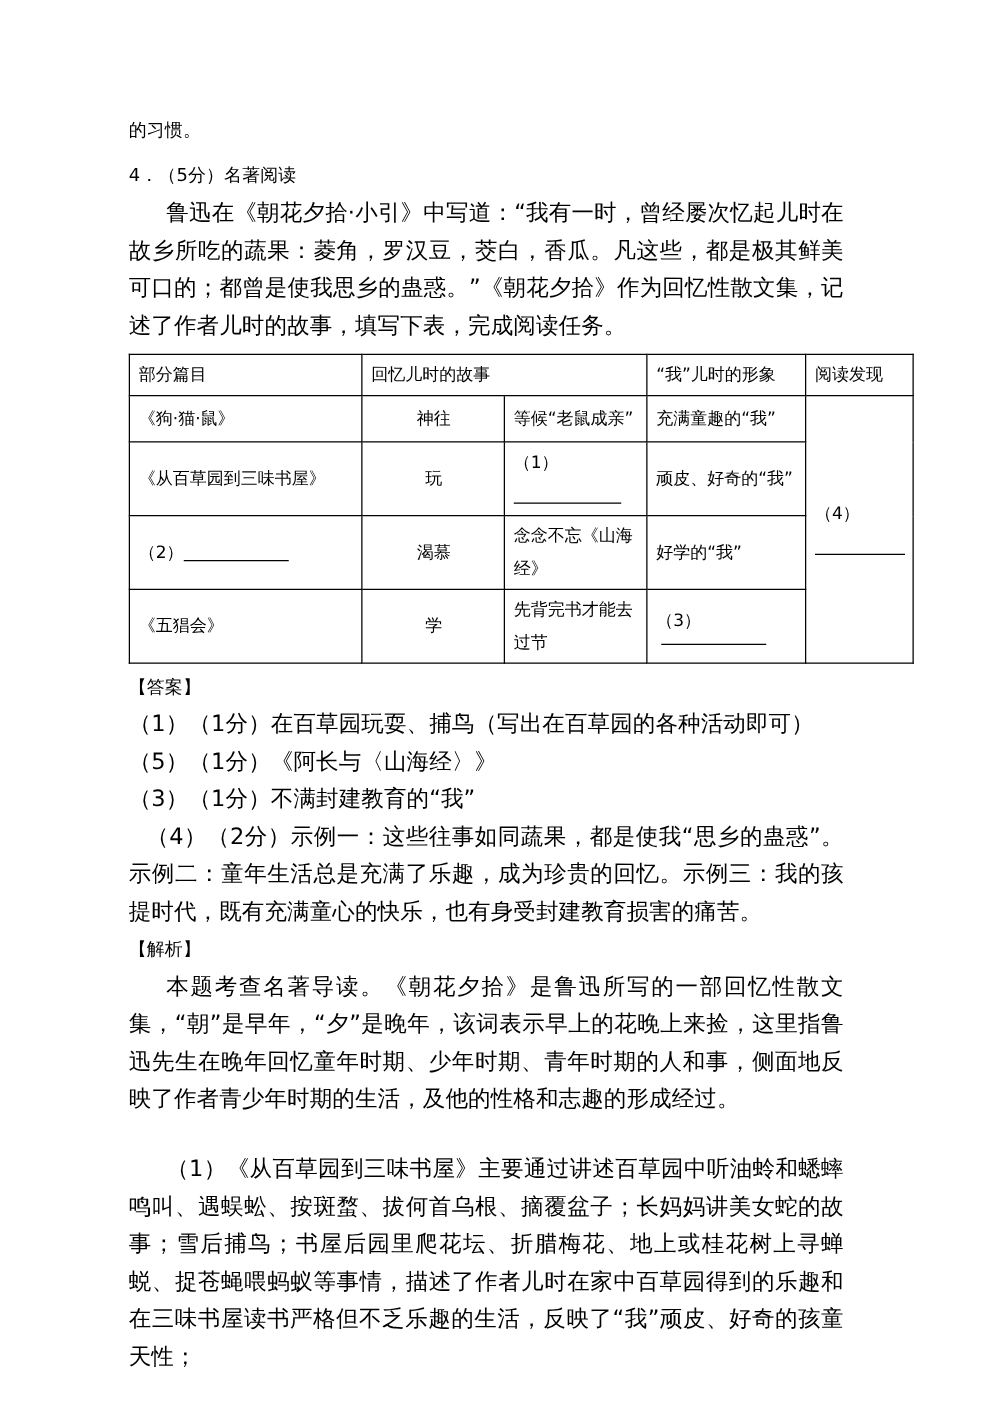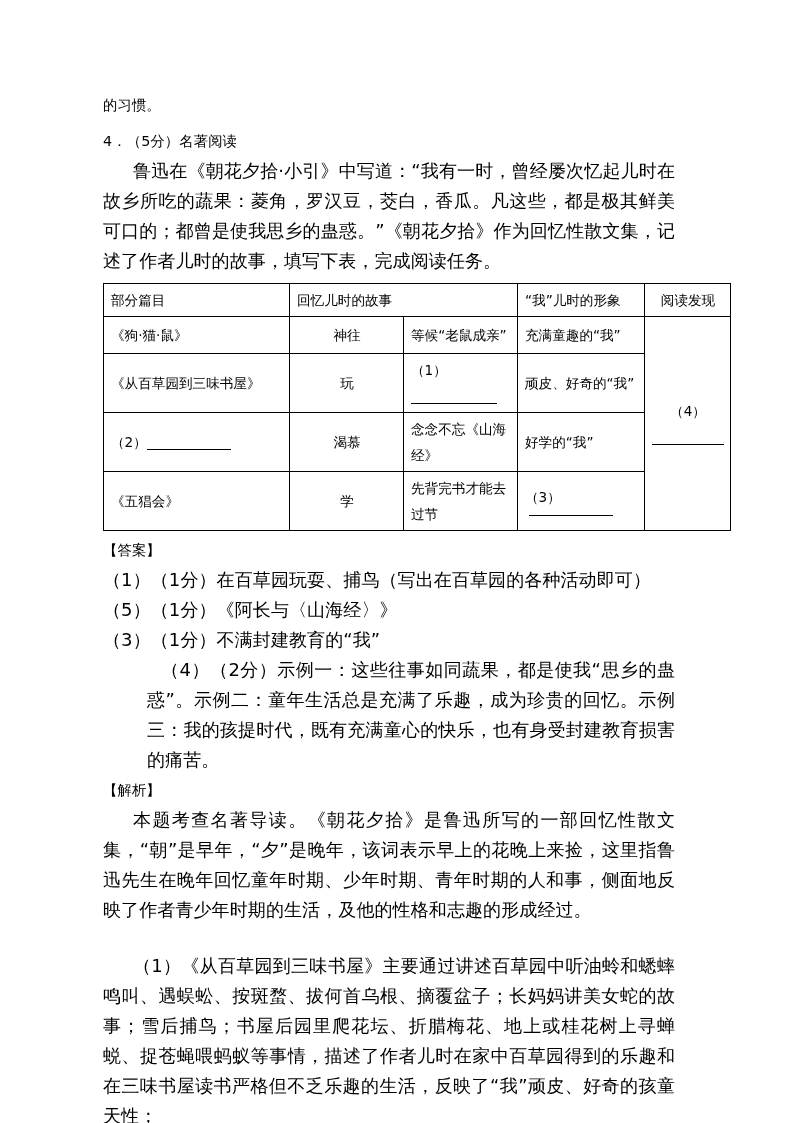--- a/index.html
+++ b/index.html
@@ -35,21 +35,20 @@
   .para {
     font-size: 18px;
     line-height: 30px;
     letter-spacing: 0.1px;
   }
   .indent2 {
     text-indent: 30px;
   }
   .indent1 {
     text-indent: 14px;
-    margin-left: 44px;
   }
   .justify {
     text-align: justify;
     text-justify: inter-ideograph;
   }
   .gap-sm { height: 6px; }
   .gap-lg { height: 26px; }
 
   table.qtable {
     border-collapse: collapse;
@@ -63,21 +62,21 @@
     font-size: 13.6px;
     line-height: 26px;
     padding: 3px 6px 3px 7px;
     vertical-align: middle;
     word-break: break-all;
   }
   td.c1 { width: 172px; }
   td.c2 { width: 67px; text-align: center; }
   td.c3 { width: 147px; }
   td.c4 { width: 113px; }
-  td.c5 { width: 72px; text-align: center; }
+  td.c5 { width: 72px; }
   td.c23 { width: 214px; }
   .r-head td { height: 26px; }
   .r-1 td { height: 30px; }
   .r-2 td { height: 52px; }
   .r-3 td { height: 36px; }
   .r-4 td { height: 52px; }
   .blank-inline {
     display: inline-block;
     border-bottom: 1px solid #000;
     width: 86px;

